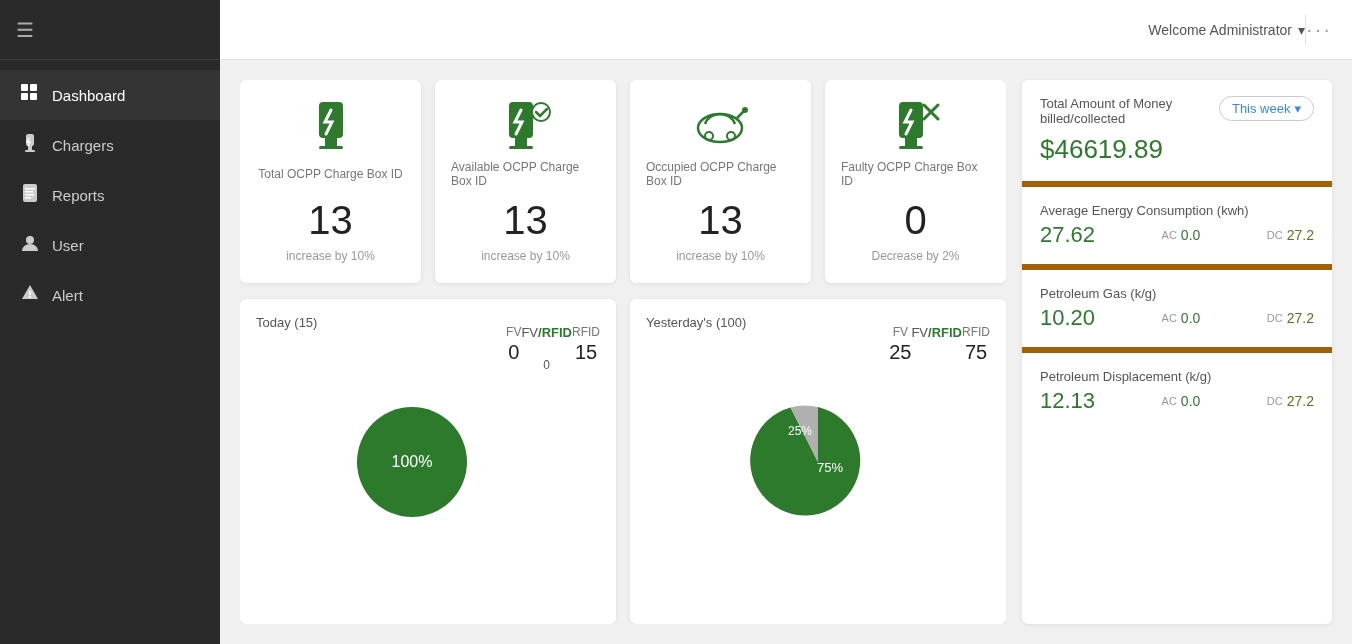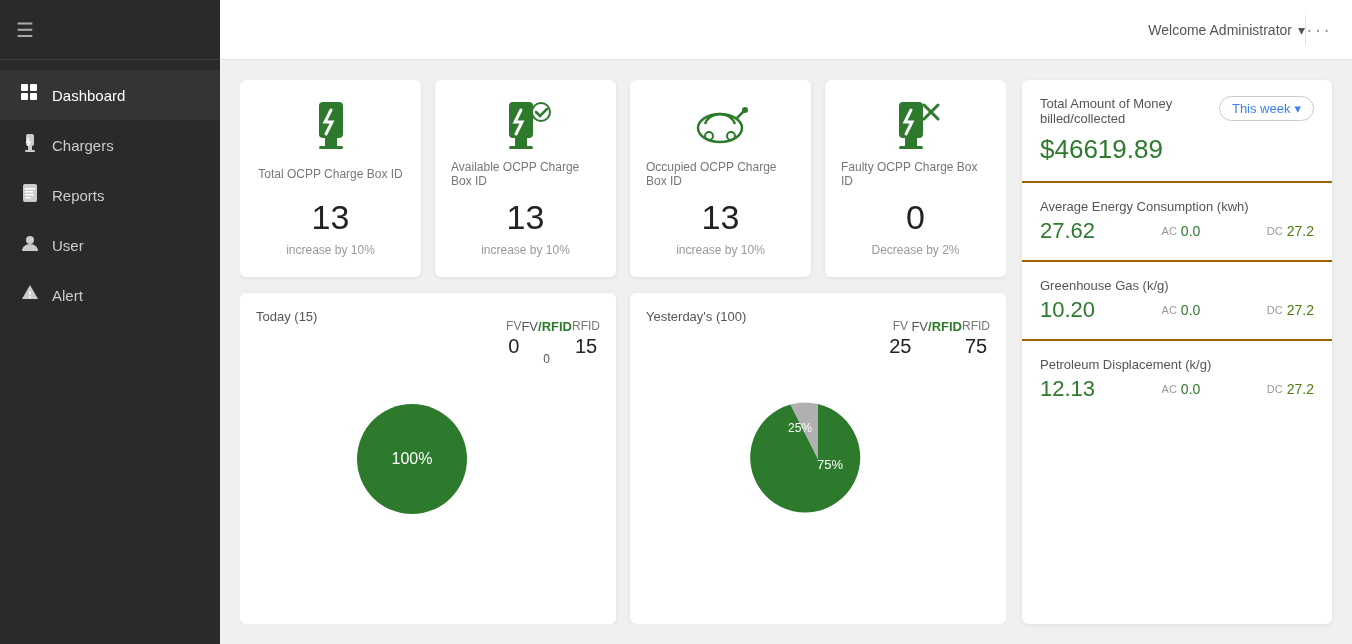--- a/index.html
+++ b/index.html
@@ -129,21 +129,21 @@
     .stat-card .card-label {
       font-size: 12px;
       color: #777;
       text-align: left;
       margin-bottom: 8px;
       min-height: 32px;
       display: flex;
       align-items: center;
     }
     .stat-card .card-number {
-      font-size: 34px;
+      font-size: 40px;
       font-weight: 300;
       color: #222;
       margin-bottom: 6px;
     }
     .stat-card .card-change {
       font-size: 12px;
       color: #999;
     }
 
     
@@ -206,21 +206,21 @@
       min-width: 310px;
       background: #fff;
       border-radius: 6px;
       box-shadow: 0 1px 4px rgba(0,0,0,0.08);
       display: flex;
       flex-direction: column;
     }
 
     .panel-section {
       padding: 16px 18px;
-      border-bottom: 2px solid #a16207;
+      border-bottom: 6px solid #a16207;
     }
     .panel-section:last-child { border-bottom: none; }
 
     .panel-header {
       display: flex;
       justify-content: space-between;
       align-items: flex-start;
       margin-bottom: 8px;
     }
     .panel-title {
@@ -507,21 +507,21 @@
             <span class="metric-sub-val">0.0</span>
           </div>
           <div class="metric-sub">
             <span class="metric-sub-label">DC</span>
             <span class="metric-sub-val dc">27.2</span>
           </div>
         </div>
       </div>
 
       <div class="panel-section">
-        <div class="panel-title">Greenhouse Gas (k/g)</div>
+        <div class="panel-title">Petroleum Gas (k/g)</div>
         <div class="metric-row">
           <span class="metric-main">10.20</span>
           <div class="metric-sub">
             <span class="metric-sub-label">AC</span>
             <span class="metric-sub-val">0.0</span>
           </div>
           <div class="metric-sub">
             <span class="metric-sub-label">DC</span>
             <span class="metric-sub-val dc">27.2</span>
           </div>

